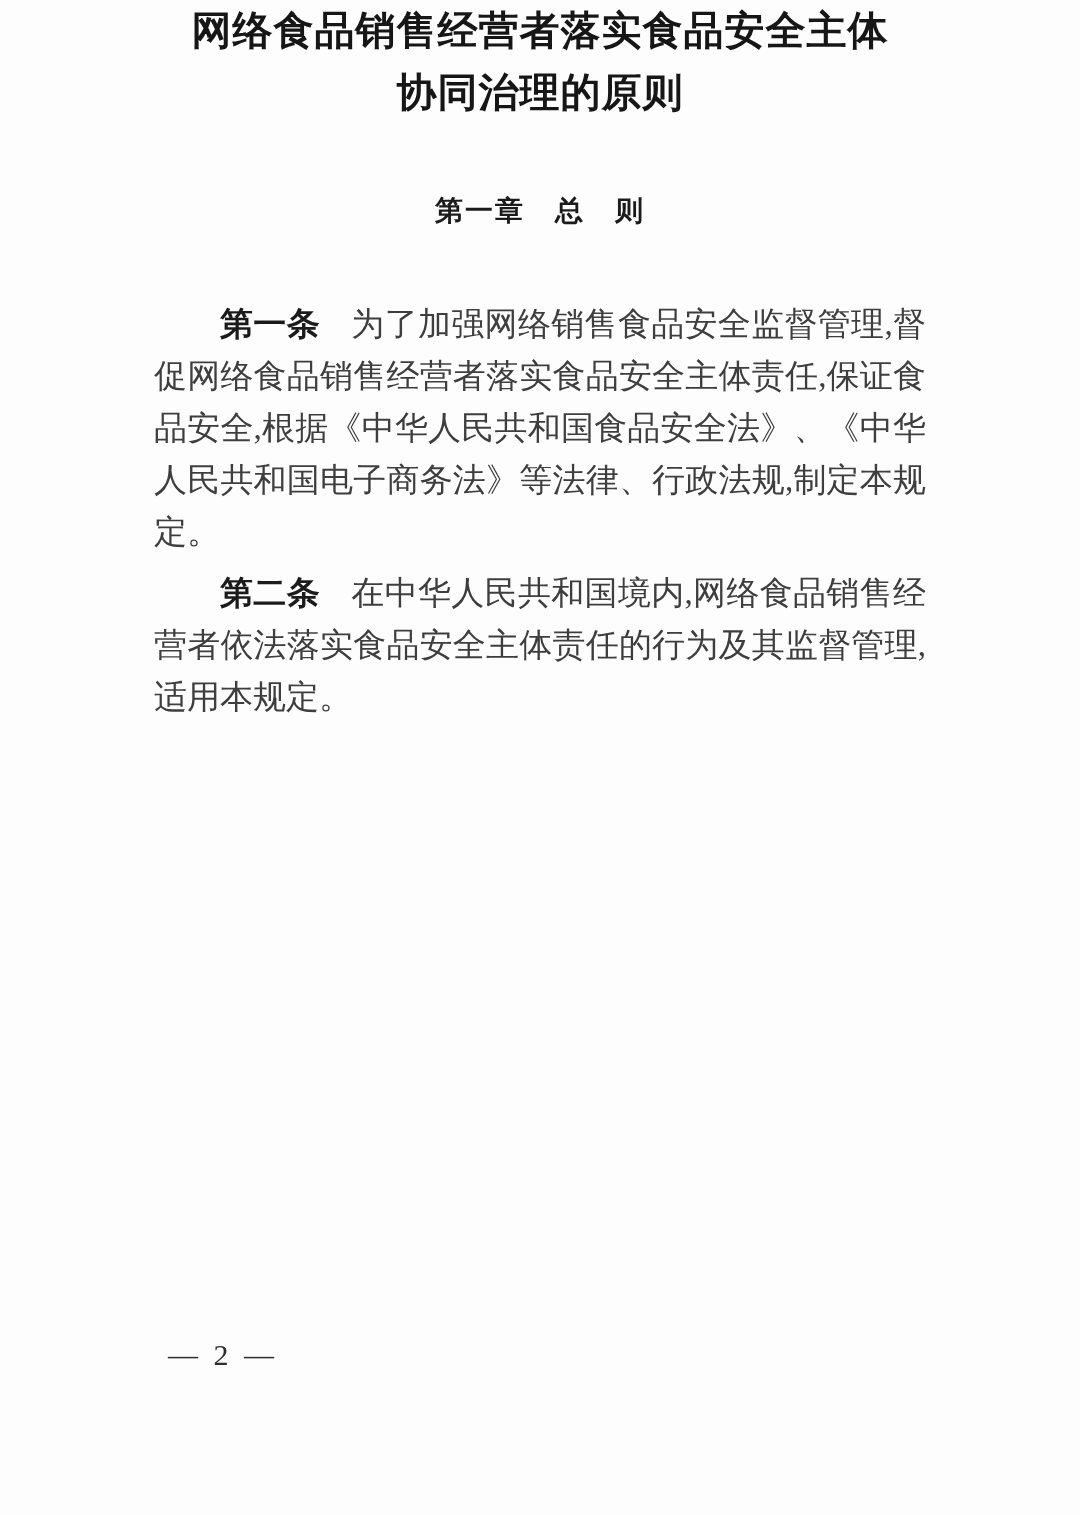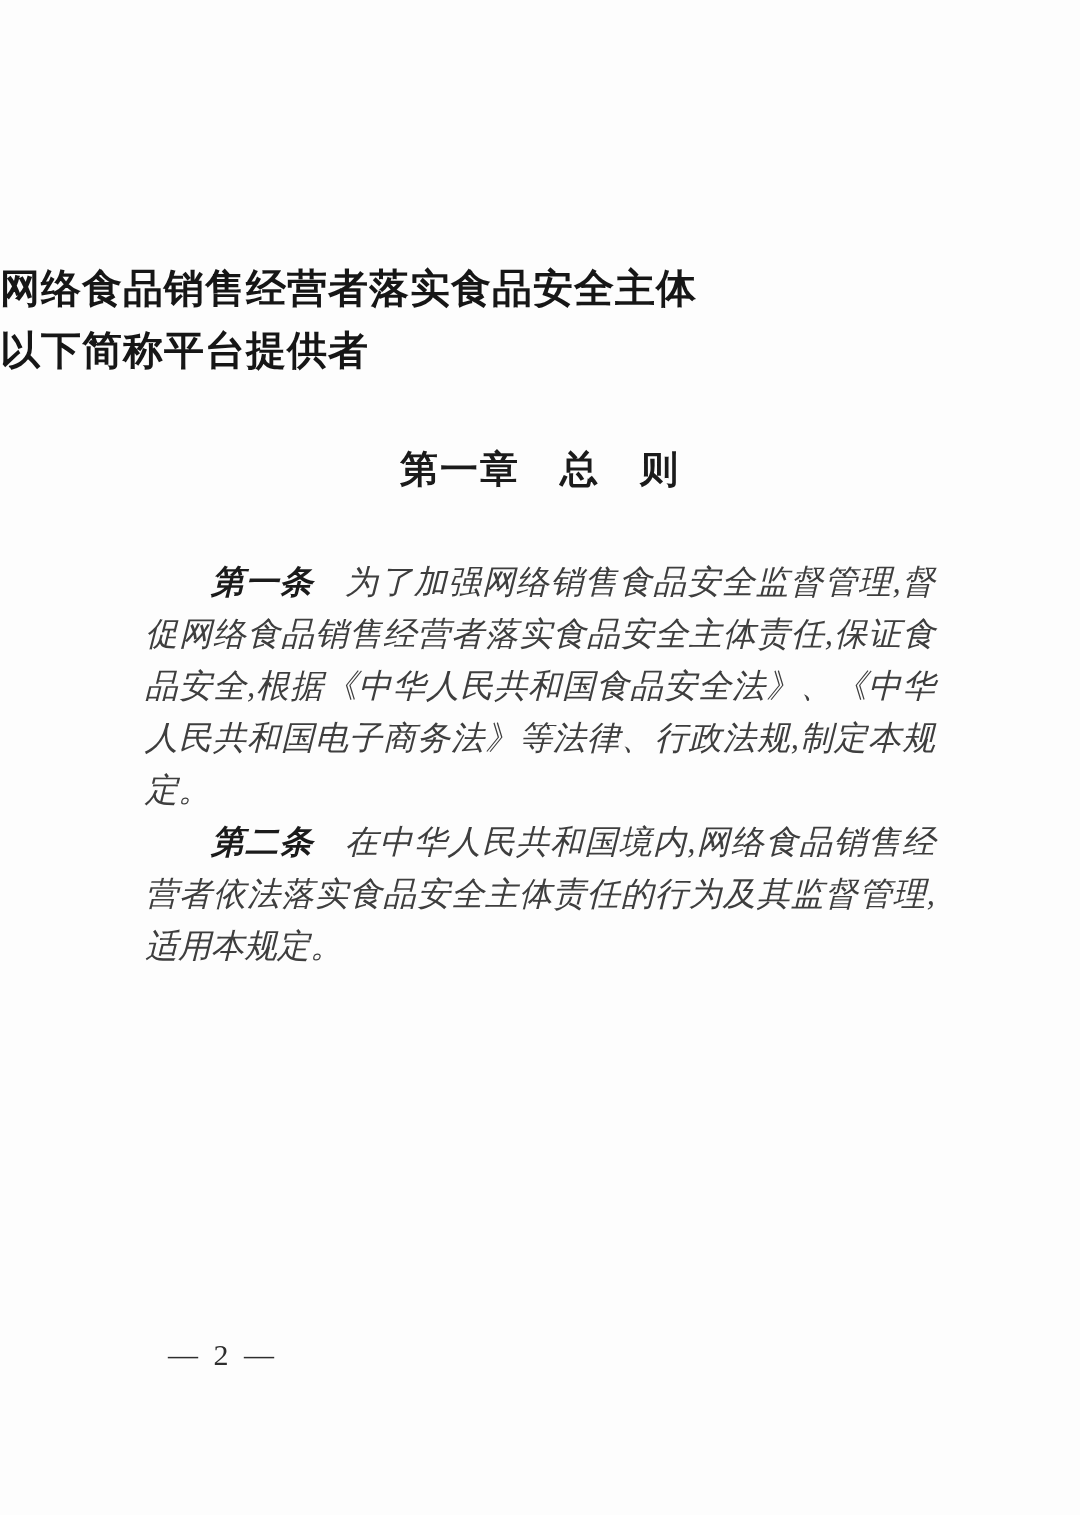--- a/index.html
+++ b/index.html
@@ -14,53 +14,52 @@
     position: relative;
     font-family: "Liberation Serif", "DejaVu Serif", serif;
   }
   .page {
     position: relative;
     width: 1080px;
     height: 1515px;
     background: #fdfdfd;
   }
   .title-block {
-    padding-top: 258px;
+    text-align: center;
   }
   .title-line {
     font-family: "Liberation Serif", "DejaVu Serif", serif;
     font-weight: bold;
     font-size: 40px;
     line-height: 62px;
     color: #161616;
     letter-spacing: 1px;
     white-space: nowrap;
   }
   .chapter-heading {
     margin-top: 62px;
     text-align: center;
     font-family: "Liberation Sans", "DejaVu Sans", sans-serif;
     font-weight: bold;
-    font-size: 38px;
+    font-size: 28px;
     line-height: 50px;
     color: #1b1b1b;
     letter-spacing: 2px;
   }
   .content {
     width: 790px;
     margin: 62px auto 0 auto;
     font-size: 33px;
     line-height: 52px;
     color: #3e3e3e;
     text-align: justify;
   }
   .para {
-    margin: 0;
+    margin: 9px;
     text-indent: 2em;
-    font-style: italic;
   }
   .article-label {
     font-family: "Liberation Sans", "DejaVu Sans", sans-serif;
     font-weight: bold;
     color: #1b1b1b;
   }
   .article-label:not(:empty) {
     margin-right: 0.95em;
   }
   .page-number {
@@ -73,21 +72,21 @@
     white-space: nowrap;
   }
 </style>
 </head>
 <body>
 
 <div class="page">
 
   <div class="title-block">
     <div class="title-line">网络食品销售经营者落实食品安全主体</div>
-    <div class="title-line">以下简称平台提供者</div>
+    <div class="title-line">协同治理的原则</div>
   </div>
 
   <div class="chapter-heading">第一章　总　则</div>
 
   <div class="content">
   <p class="para">
     <span class="article-label">第一条</span><span class="article-text">为了加强网络销售食品安全监督管理,督促网络食品销售经营者落实食品安全主体责任,保证食品安全,根据《中华人民共和国食品安全法》、《中华人民共和国电子商务法》等法律、行政法规,制定本规定。</span>
   </p>
 
   <p class="para">

